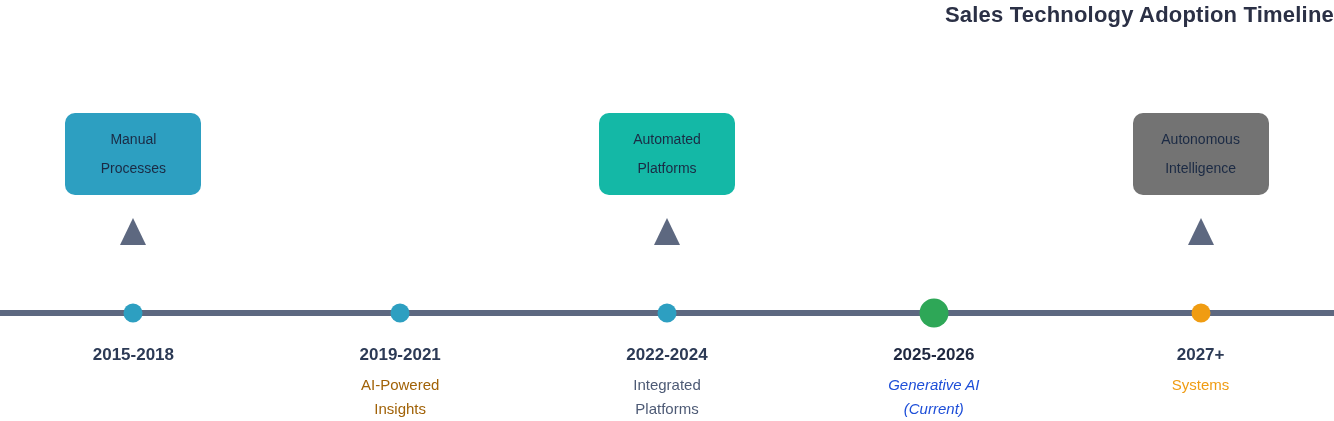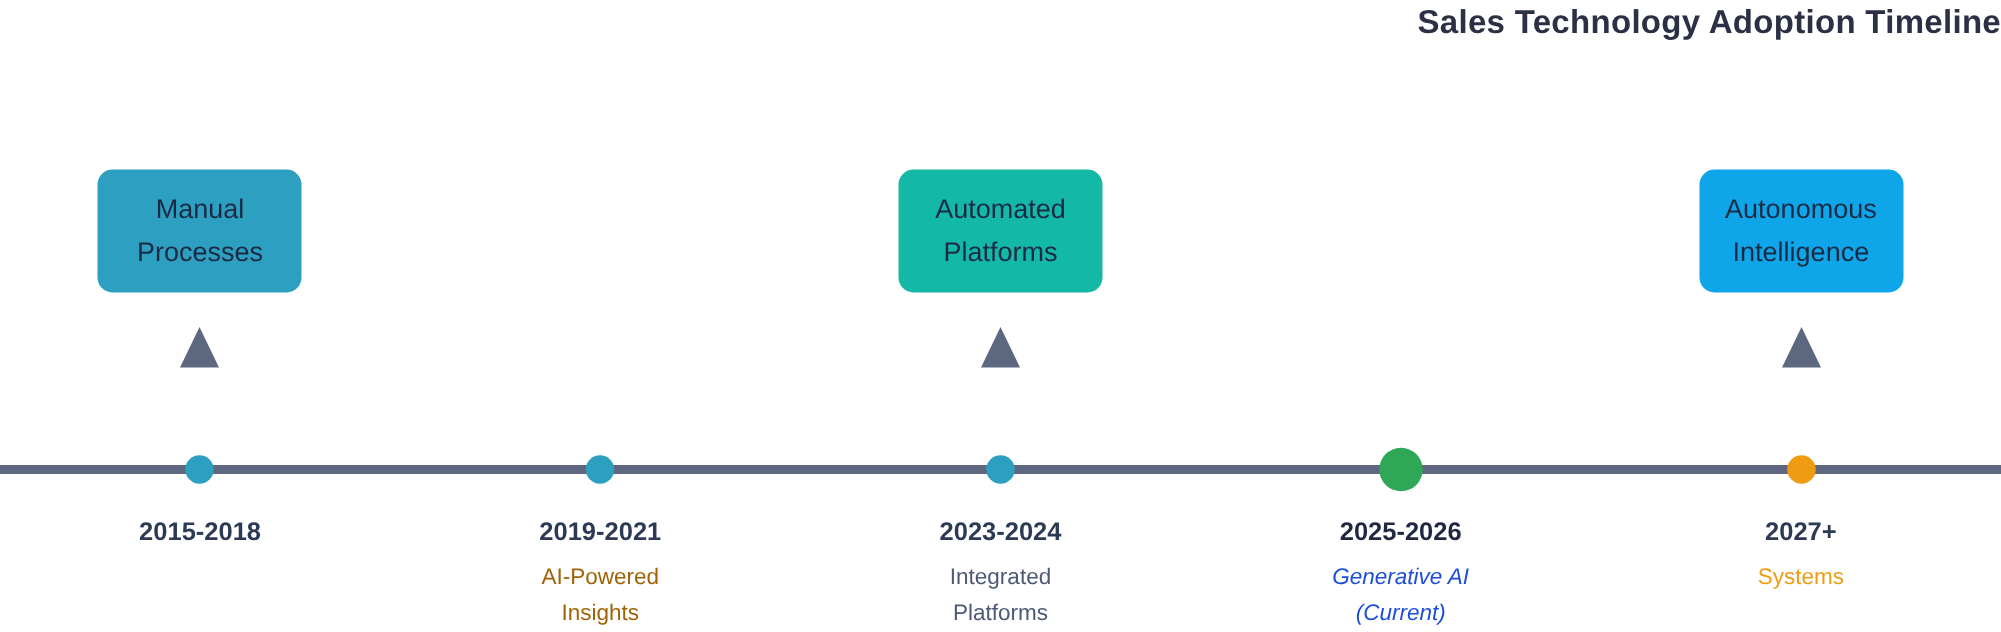--- a/index.html
+++ b/index.html
@@ -39,21 +39,21 @@
     top: 113px;
     width: 136px; height: 82px;
     border-radius: 10px;
     transform: translateX(-50%);
     display: flex;
     flex-direction: column;
     align-items: center;
     justify-content: center;
   }
   .phase-box .box-line {
-    font-size: 18px;
+    font-size: 14px;
     line-height: 29px;
     text-align: right;
   }
   .triangle {
     position: absolute;
     top: 218px;
     width: 0; height: 0;
     border-left: 13px solid transparent;
     border-right: 13px solid transparent;
     border-bottom: 27px solid #5d6880;
@@ -86,21 +86,21 @@
   <div class="diagram-title" style="color: rgb(43, 48, 69);">Sales Technology Adoption Timeline</div>
 
   <div class="phase-box" style="background-color: rgb(45, 159, 193); left: 10%; color: rgb(27, 42, 68);">
     <div class="box-line">Manual</div>
     <div class="box-line">Processes</div>
   </div>
   <div class="phase-box" style="background-color: #14b8a6; left: 50%; color: rgb(27, 42, 68);">
     <div class="box-line">Automated</div>
     <div class="box-line">Platforms</div>
   </div>
-  <div class="phase-box" style="background-color: #0ea5e9; left: 90%; color: rgb(27, 42, 68);">
+  <div class="phase-box" style="background-color: #737373; left: 90%; color: rgb(27, 42, 68);">
     <div class="box-line">Autonomous</div>
     <div class="box-line">Intelligence</div>
   </div>
 
   <div class="triangle" style="border-bottom-color: rgb(93, 104, 128); left: 10%;"></div>
   <div class="triangle" style="border-bottom-color: rgb(93, 104, 128); left: 50%;"></div>
   <div class="triangle" style="border-bottom-color: rgb(93, 104, 128); left: 90%;"></div>
 
   <div class="timeline-line" style="background-color: rgb(93, 104, 128);"></div>
 
@@ -116,21 +116,21 @@
 
   <div class="milestone-label" style="left: 30%;">
     <div class="milestone-year" style="color: rgb(44, 58, 85);">2019-2021</div>
     <div class="milestone-desc" style="color: #a16207;">
       <div>AI-Powered</div>
       <div>Insights</div>
     </div>
   </div>
 
   <div class="milestone-label" style="left: 50%;">
-    <div class="milestone-year" style="color: rgb(44, 58, 85);">2023-2024</div>
+    <div class="milestone-year" style="color: rgb(44, 58, 85);">2022-2024</div>
     <div class="milestone-desc" style="color: rgb(77, 90, 117);">
       <div>Integrated</div>
       <div>Platforms</div>
     </div>
   </div>
 
   <div class="milestone-label" style="left: 70%;">
     <div class="milestone-year current" style="color: rgb(31, 40, 64);">2025-2026</div>
     <div class="milestone-desc" style="color: #1d4ed8; font-style: italic;">
       <div>Generative AI</div>

